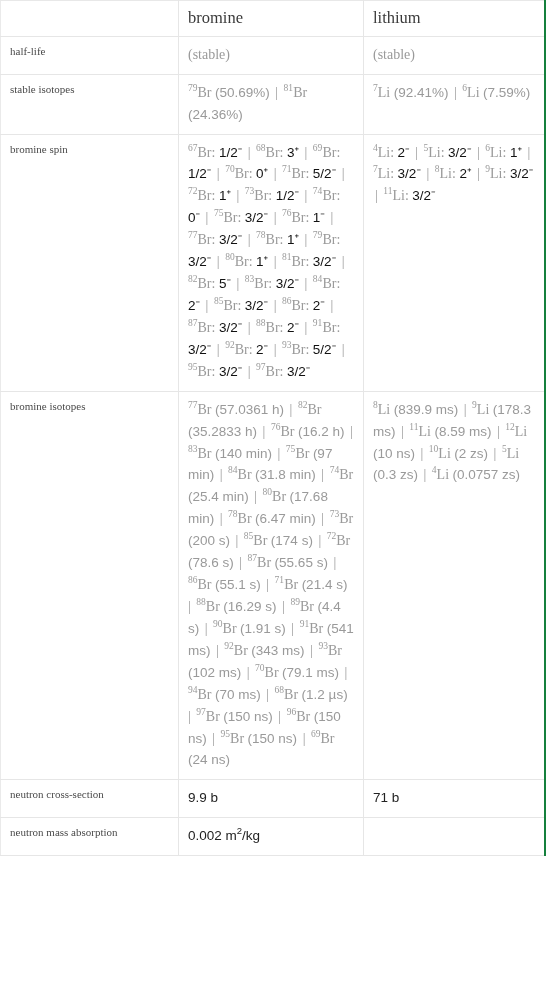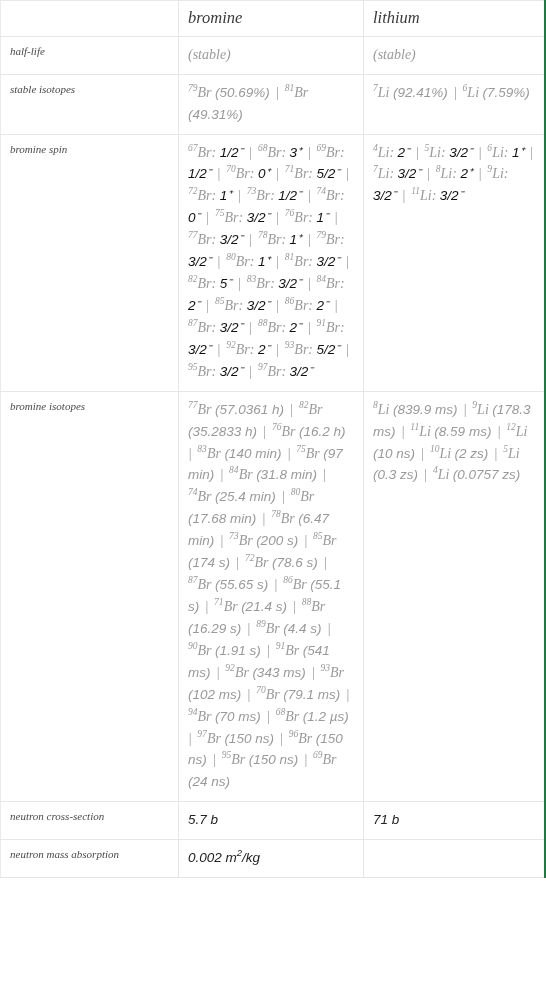--- a/index.html
+++ b/index.html
@@ -2,21 +2,21 @@
 <html><head>
 <meta charset="utf-8">
 <style>
   html,body{margin:0;padding:0;background:#ffffff;}
   body{
     font-family:"Liberation Serif", serif;
     width:546px;
     color:#333333;
     -webkit-font-smoothing:antialiased;
   }
-  .wrap{width:546px;font-style:italic;}
+  .wrap{width:546px;}
   table.cmp{
     border-collapse:collapse;
     width:546px;
     table-layout:fixed;
   }
   table.cmp col.c0{width:178px;}
   table.cmp col.c1{width:185px;}
   table.cmp col.c2{width:183px;}
 
   table.cmp td, table.cmp th{
@@ -77,39 +77,39 @@
     </tr>
 
     <tr>
       <td class="rowlabel">half-life</td>
       <td class="val"><span class="dim">(stable)</span></td>
       <td class="val"><span class="dim">(stable)</span></td>
     </tr>
 
     <tr>
       <td class="rowlabel">stable isotopes</td>
-      <td class="val"><span class="iso dim"><sup>79</sup><span>Br</span></span> <span class="dim unitsans">(50.69%)</span><span class="sep"> | </span><span class="iso dim"><sup>81</sup><span>Br</span></span> <span class="dim unitsans">(49.31%)</span></td>
+      <td class="val"><span class="iso dim"><sup>79</sup><span>Br</span></span> <span class="dim unitsans">(50.69%)</span><span class="sep"> | </span><span class="iso dim"><sup>81</sup><span>Br</span></span> <span class="dim unitsans">(24.36%)</span></td>
       <td class="val"><span class="iso dim"><sup>7</sup><span>Li</span></span> <span class="dim unitsans">(92.41%)</span><span class="sep"> | </span><span class="iso dim"><sup>6</sup><span>Li</span></span> <span class="dim unitsans">(7.59%)</span></td>
     </tr>
 
     <tr>
       <td class="rowlabel">bromine spin</td>
       <td class="val"><span class="iso dim"><sup>67</sup><span>Br:</span></span> <span class="spinv">1/2⁻</span><span class="sep"> | </span><span class="iso dim"><sup>68</sup><span>Br:</span></span> <span class="spinv">3⁺</span><span class="sep"> | </span><span class="iso dim"><sup>69</sup><span>Br:</span></span> <span class="spinv">1/2⁻</span><span class="sep"> | </span><span class="iso dim"><sup>70</sup><span>Br:</span></span> <span class="spinv">0⁺</span><span class="sep"> | </span><span class="iso dim"><sup>71</sup><span>Br:</span></span> <span class="spinv">5/2⁻</span><span class="sep"> | </span><span class="iso dim"><sup>72</sup><span>Br:</span></span> <span class="spinv">1⁺</span><span class="sep"> | </span><span class="iso dim"><sup>73</sup><span>Br:</span></span> <span class="spinv">1/2⁻</span><span class="sep"> | </span><span class="iso dim"><sup>74</sup><span>Br:</span></span> <span class="spinv">0⁻</span><span class="sep"> | </span><span class="iso dim"><sup>75</sup><span>Br:</span></span> <span class="spinv">3/2⁻</span><span class="sep"> | </span><span class="iso dim"><sup>76</sup><span>Br:</span></span> <span class="spinv">1⁻</span><span class="sep"> | </span><span class="iso dim"><sup>77</sup><span>Br:</span></span> <span class="spinv">3/2⁻</span><span class="sep"> | </span><span class="iso dim"><sup>78</sup><span>Br:</span></span> <span class="spinv">1⁺</span><span class="sep"> | </span><span class="iso dim"><sup>79</sup><span>Br:</span></span> <span class="spinv">3/2⁻</span><span class="sep"> | </span><span class="iso dim"><sup>80</sup><span>Br:</span></span> <span class="spinv">1⁺</span><span class="sep"> | </span><span class="iso dim"><sup>81</sup><span>Br:</span></span> <span class="spinv">3/2⁻</span><span class="sep"> | </span><span class="iso dim"><sup>82</sup><span>Br:</span></span> <span class="spinv">5⁻</span><span class="sep"> | </span><span class="iso dim"><sup>83</sup><span>Br:</span></span> <span class="spinv">3/2⁻</span><span class="sep"> | </span><span class="iso dim"><sup>84</sup><span>Br:</span></span> <span class="spinv">2⁻</span><span class="sep"> | </span><span class="iso dim"><sup>85</sup><span>Br:</span></span> <span class="spinv">3/2⁻</span><span class="sep"> | </span><span class="iso dim"><sup>86</sup><span>Br:</span></span> <span class="spinv">2⁻</span><span class="sep"> | </span><span class="iso dim"><sup>87</sup><span>Br:</span></span> <span class="spinv">3/2⁻</span><span class="sep"> | </span><span class="iso dim"><sup>88</sup><span>Br:</span></span> <span class="spinv">2⁻</span><span class="sep"> | </span><span class="iso dim"><sup>91</sup><span>Br:</span></span> <span class="spinv">3/2⁻</span><span class="sep"> | </span><span class="iso dim"><sup>92</sup><span>Br:</span></span> <span class="spinv">2⁻</span><span class="sep"> | </span><span class="iso dim"><sup>93</sup><span>Br:</span></span> <span class="spinv">5/2⁻</span><span class="sep"> | </span><span class="iso dim"><sup>95</sup><span>Br:</span></span> <span class="spinv">3/2⁻</span><span class="sep"> | </span><span class="iso dim"><sup>97</sup><span>Br:</span></span> <span class="spinv">3/2⁻</span></td>
       <td class="val"><span class="iso dim"><sup>4</sup><span>Li:</span></span> <span class="spinv">2⁻</span><span class="sep"> | </span><span class="iso dim"><sup>5</sup><span>Li:</span></span> <span class="spinv">3/2⁻</span><span class="sep"> | </span><span class="iso dim"><sup>6</sup><span>Li:</span></span> <span class="spinv">1⁺</span><span class="sep"> | </span><span class="iso dim"><sup>7</sup><span>Li:</span></span> <span class="spinv">3/2⁻</span><span class="sep"> | </span><span class="iso dim"><sup>8</sup><span>Li:</span></span> <span class="spinv">2⁺</span><span class="sep"> | </span><span class="iso dim"><sup>9</sup><span>Li:</span></span> <span class="spinv">3/2⁻</span><span class="sep"> | </span><span class="iso dim"><sup>11</sup><span>Li:</span></span> <span class="spinv">3/2⁻</span></td>
     </tr>
 
     <tr>
       <td class="rowlabel">bromine isotopes</td>
       <td class="val"><span class="iso dim"><sup>77</sup><span>Br</span></span> <span class="dim unitsans">(57.0361 h)</span><span class="sep"> | </span><span class="iso dim"><sup>82</sup><span>Br</span></span> <span class="dim unitsans">(35.2833 h)</span><span class="sep"> | </span><span class="iso dim"><sup>76</sup><span>Br</span></span> <span class="dim unitsans">(16.2 h)</span><span class="sep"> | </span><span class="iso dim"><sup>83</sup><span>Br</span></span> <span class="dim unitsans">(140 min)</span><span class="sep"> | </span><span class="iso dim"><sup>75</sup><span>Br</span></span> <span class="dim unitsans">(97 min)</span><span class="sep"> | </span><span class="iso dim"><sup>84</sup><span>Br</span></span> <span class="dim unitsans">(31.8 min)</span><span class="sep"> | </span><span class="iso dim"><sup>74</sup><span>Br</span></span> <span class="dim unitsans">(25.4 min)</span><span class="sep"> | </span><span class="iso dim"><sup>80</sup><span>Br</span></span> <span class="dim unitsans">(17.68 min)</span><span class="sep"> | </span><span class="iso dim"><sup>78</sup><span>Br</span></span> <span class="dim unitsans">(6.47 min)</span><span class="sep"> | </span><span class="iso dim"><sup>73</sup><span>Br</span></span> <span class="dim unitsans">(200 s)</span><span class="sep"> | </span><span class="iso dim"><sup>85</sup><span>Br</span></span> <span class="dim unitsans">(174 s)</span><span class="sep"> | </span><span class="iso dim"><sup>72</sup><span>Br</span></span> <span class="dim unitsans">(78.6 s)</span><span class="sep"> | </span><span class="iso dim"><sup>87</sup><span>Br</span></span> <span class="dim unitsans">(55.65 s)</span><span class="sep"> | </span><span class="iso dim"><sup>86</sup><span>Br</span></span> <span class="dim unitsans">(55.1 s)</span><span class="sep"> | </span><span class="iso dim"><sup>71</sup><span>Br</span></span> <span class="dim unitsans">(21.4 s)</span><span class="sep"> | </span><span class="iso dim"><sup>88</sup><span>Br</span></span> <span class="dim unitsans">(16.29 s)</span><span class="sep"> | </span><span class="iso dim"><sup>89</sup><span>Br</span></span> <span class="dim unitsans">(4.4 s)</span><span class="sep"> | </span><span class="iso dim"><sup>90</sup><span>Br</span></span> <span class="dim unitsans">(1.91 s)</span><span class="sep"> | </span><span class="iso dim"><sup>91</sup><span>Br</span></span> <span class="dim unitsans">(541 ms)</span><span class="sep"> | </span><span class="iso dim"><sup>92</sup><span>Br</span></span> <span class="dim unitsans">(343 ms)</span><span class="sep"> | </span><span class="iso dim"><sup>93</sup><span>Br</span></span> <span class="dim unitsans">(102 ms)</span><span class="sep"> | </span><span class="iso dim"><sup>70</sup><span>Br</span></span> <span class="dim unitsans">(79.1 ms)</span><span class="sep"> | </span><span class="iso dim"><sup>94</sup><span>Br</span></span> <span class="dim unitsans">(70 ms)</span><span class="sep"> | </span><span class="iso dim"><sup>68</sup><span>Br</span></span> <span class="dim unitsans">(1.2 µs)</span><span class="sep"> | </span><span class="iso dim"><sup>97</sup><span>Br</span></span> <span class="dim unitsans">(150 ns)</span><span class="sep"> | </span><span class="iso dim"><sup>96</sup><span>Br</span></span> <span class="dim unitsans">(150 ns)</span><span class="sep"> | </span><span class="iso dim"><sup>95</sup><span>Br</span></span> <span class="dim unitsans">(150 ns)</span><span class="sep"> | </span><span class="iso dim"><sup>69</sup><span>Br</span></span> <span class="dim unitsans">(24 ns)</span></td>
       <td class="val"><span class="iso dim"><sup>8</sup><span>Li</span></span> <span class="dim unitsans">(839.9 ms)</span><span class="sep"> | </span><span class="iso dim"><sup>9</sup><span>Li</span></span> <span class="dim unitsans">(178.3 ms)</span><span class="sep"> | </span><span class="iso dim"><sup>11</sup><span>Li</span></span> <span class="dim unitsans">(8.59 ms)</span><span class="sep"> | </span><span class="iso dim"><sup>12</sup><span>Li</span></span> <span class="dim unitsans">(10 ns)</span><span class="sep"> | </span><span class="iso dim"><sup>10</sup><span>Li</span></span> <span class="dim unitsans">(2 zs)</span><span class="sep"> | </span><span class="iso dim"><sup>5</sup><span>Li</span></span> <span class="dim unitsans">(0.3 zs)</span><span class="sep"> | </span><span class="iso dim"><sup>4</sup><span>Li</span></span> <span class="dim unitsans">(0.0757 zs)</span></td>
     </tr>
 
     <tr>
       <td class="rowlabel">neutron cross-section</td>
-      <td class="val"><span class="unitsans">5.7 b</span></td>
+      <td class="val"><span class="unitsans">9.9 b</span></td>
       <td class="val"><span class="unitsans">71 b</span></td>
     </tr>
 
     <tr>
       <td class="rowlabel">neutron mass absorption</td>
       <td class="val"><span class="unitsans">0.002 m</span><sup class="sans">2</sup><span class="unitsans">/kg</span></td>
       <td class="val"></td>
     </tr>
   </tbody>
 </table>

